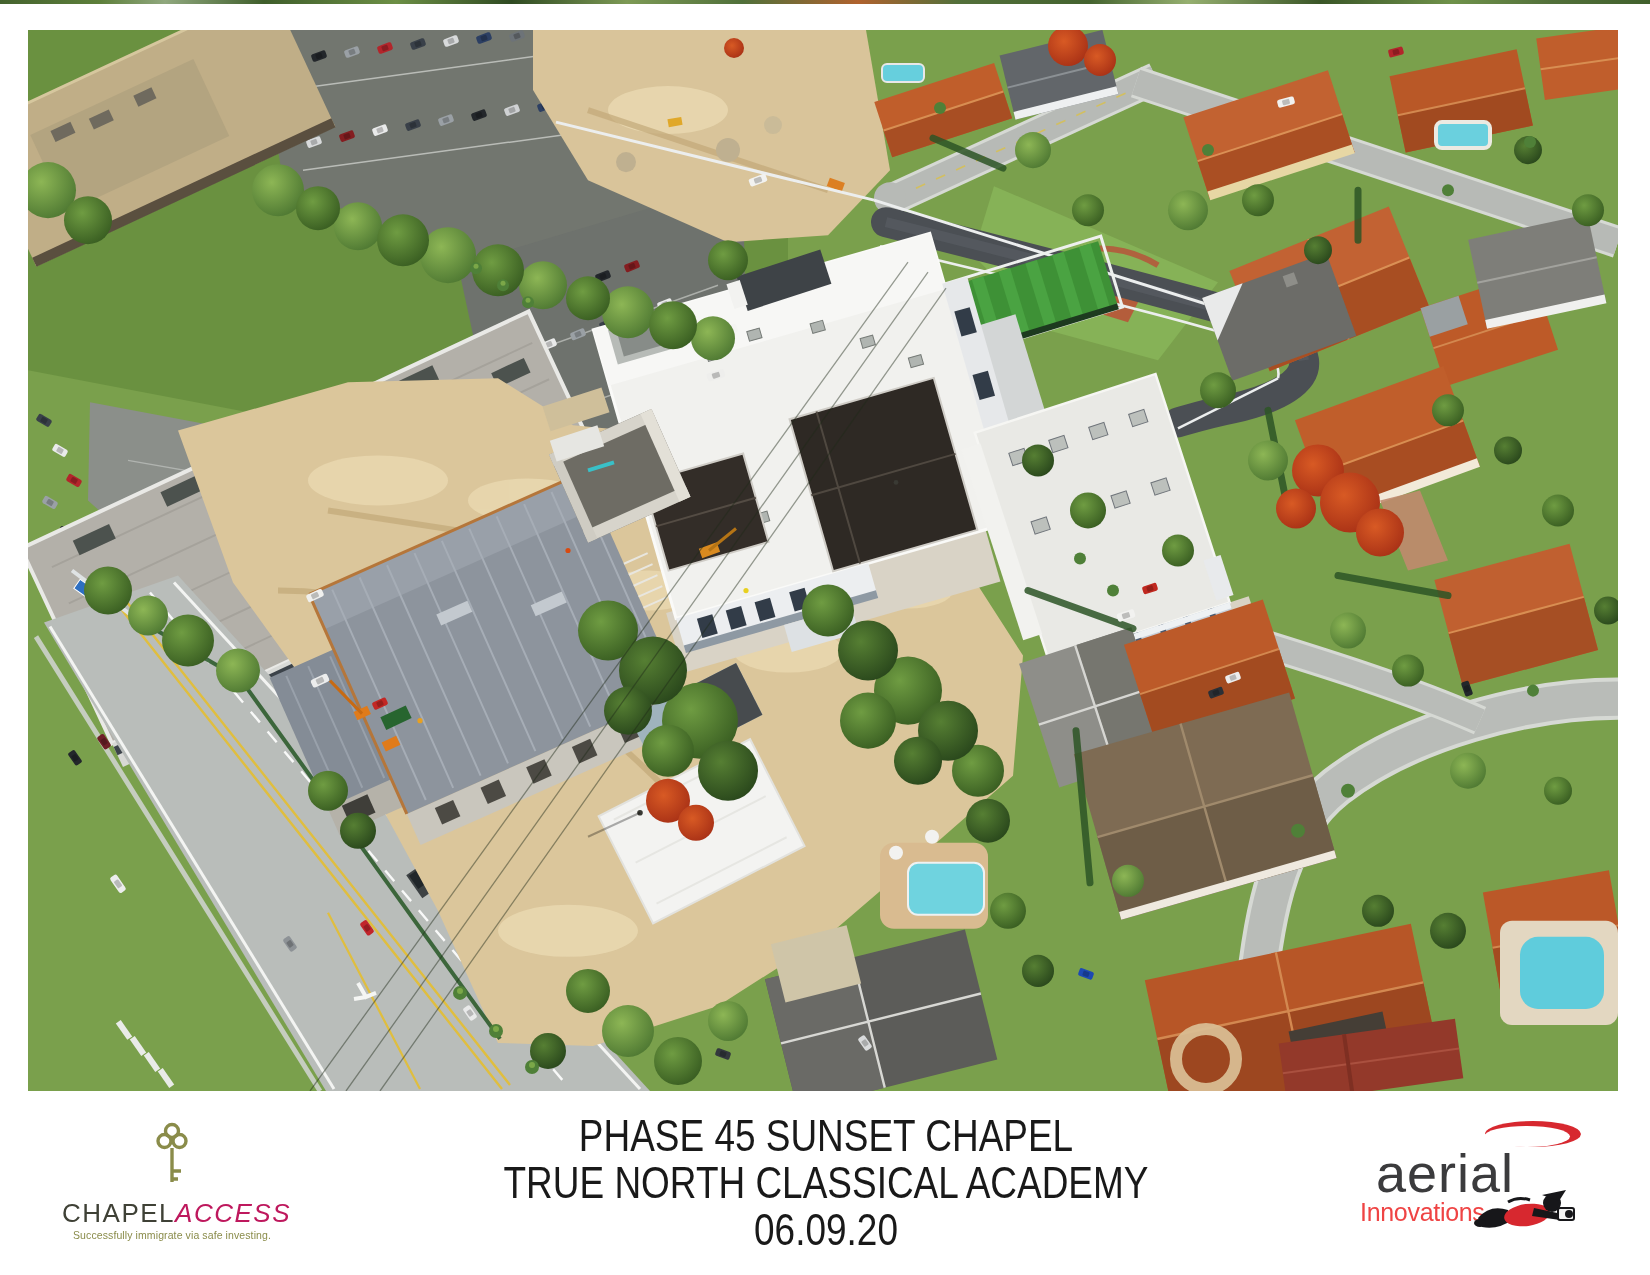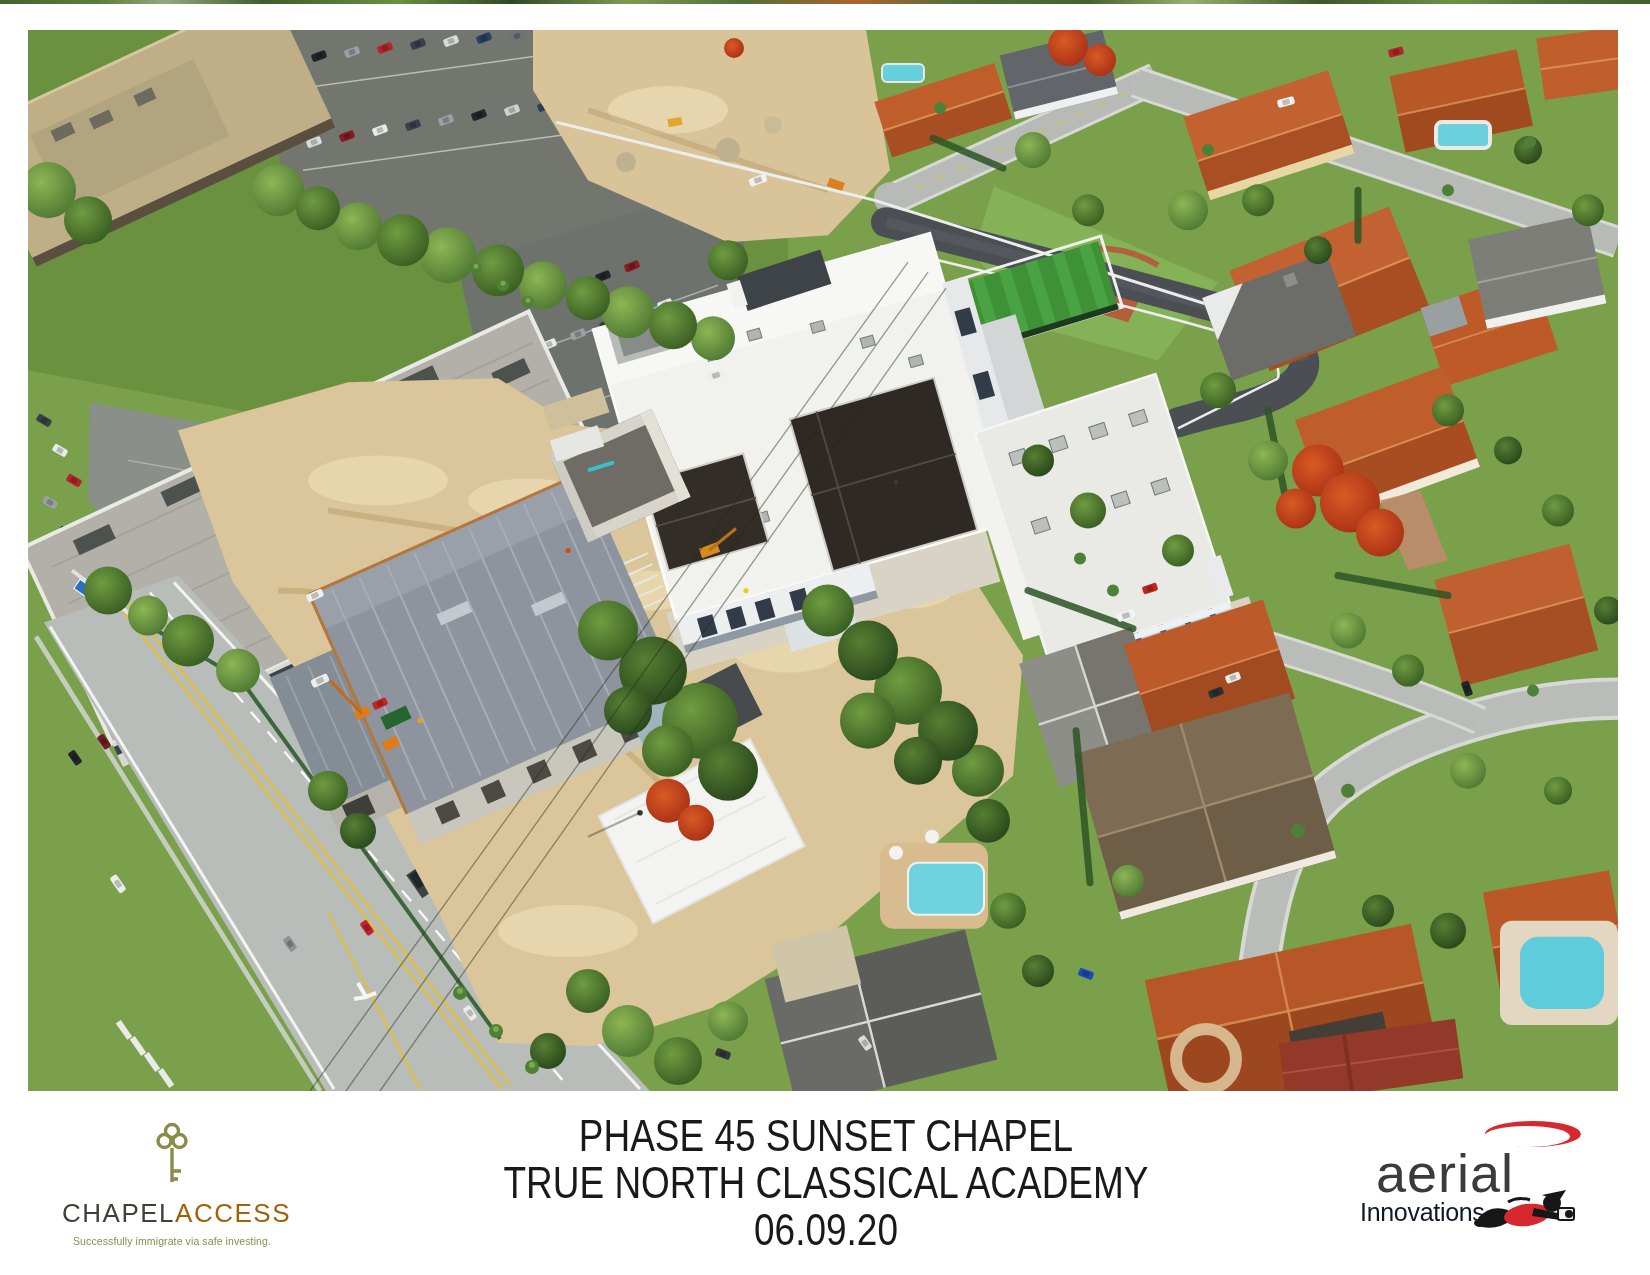--- a/index.html
+++ b/index.html
@@ -8,28 +8,28 @@
   .top-bleed{position:absolute;left:0;top:0;width:1650px;height:4px;
     background:linear-gradient(90deg,#44622e 0%,#5d7f3a 6%,#90a87e 10%,#3f5e2b 16%,#6c8f45 24%,
       #2f4a22 31%,#7d9a55 38%,#50703a 45%,#b0622e 52%,#53703a 58%,#44632f 66%,#96b070 72%,
       #3a5627 80%,#6f924a 88%,#52703a 94%,#40602c 100%);}
   .photo{position:absolute;left:28px;top:30px;width:1590px;height:1061px;margin:0;padding:0;overflow:hidden;}
   .photo svg{display:block;width:100%;height:100%;}
   
   .brand-left{position:absolute;left:62px;top:1122px;width:220px;text-align:center;}
   .ga-key{display:block;margin:0 auto;}
   .ga-name{margin-top:12px;font-size:26px;letter-spacing:1.5px;font-weight:400;color:#3f4136;white-space:nowrap;}
-  .ga-name .accent{color:#a16207;}
-  .ga-tag{margin-top:6px;font-size:10.5px;letter-spacing:.1px;color:#8a8c4a;white-space:nowrap;}
+  .ga-name .accent{color:#be185d;font-style:italic;}
+  .ga-tag{font-size:10.5px;letter-spacing:.1px;color:#8a8c4a;white-space:nowrap;}
   .caption{position:absolute;left:426px;top:1112px;width:800px;text-align:center;color:#191919;
            font-size:44px;line-height:47px;transform:scaleX(.84);transform-origin:50% 0;white-space:nowrap;}
   .brand-right{position:absolute;left:1350px;top:1112px;width:240px;height:135px;}
   .ai-swoosh{position:absolute;left:133px;top:8px;}
   .ai-word{position:absolute;left:26px;top:30px;font-size:54px;letter-spacing:1px;color:#3b3b3d;}
-  .ai-word2{position:absolute;left:10px;top:86px;font-size:25px;letter-spacing:-.3px;color:#0f172a;}
+  .ai-word2{position:absolute;left:10px;top:86px;font-size:25px;letter-spacing:-.3px;color:#ef4444;}
   .ai-figure{position:absolute;left:122px;top:76px;}
 </style>
 </head>
 <body>
 
 <div class="page">
   <div class="top-bleed"></div>
 
   <figure class="photo">
     <svg viewBox="0 0 1590 1060" preserveAspectRatio="none">

